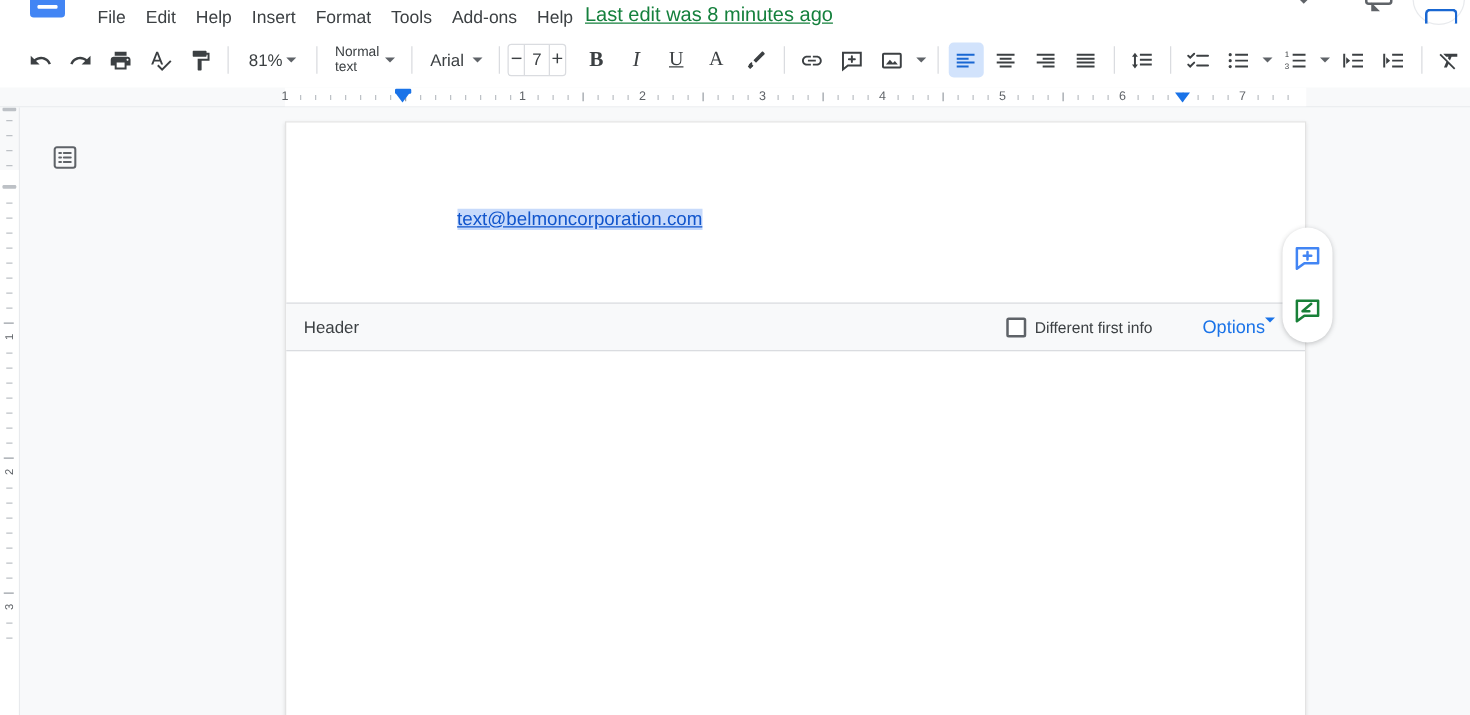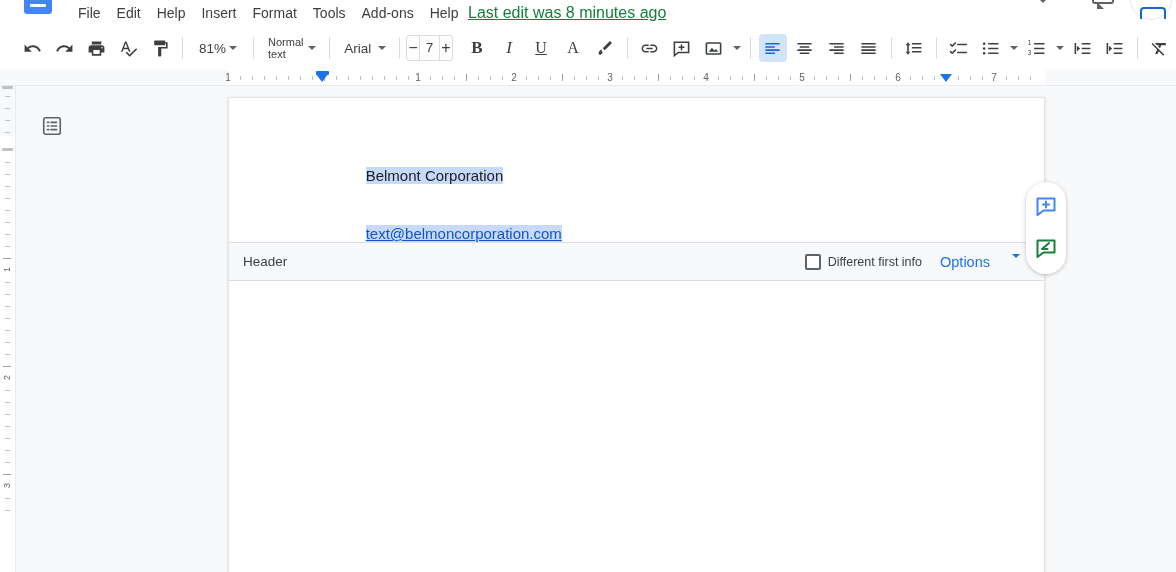--- a/index.html
+++ b/index.html
@@ -220,21 +220,21 @@
   .dfp-wrap {
     position: absolute; right: 122px; display: flex; align-items: center; gap: 7px;
     cursor: pointer;
   }
   .dfp-box {
     width: 16px; height: 16px; border: 2px solid #5f6368; border-radius: 2px;
     background: #fff;
   }
   .dfp-text { font-size: 12.5px; color: #3c4043; white-space: nowrap; }
   .options-wrap {
-    position: absolute; right: 24px; display: flex; gap: 22px;
+    position: absolute; right: 24px; display: flex; gap: 0;
     cursor: pointer;
   }
   .options-text { font-size: 14.5px; color: #1a73e8; }
   .options-caret {
     width: 0; height: 0;
     border-left: 4px solid transparent; border-right: 4px solid transparent;
     border-top: 4.5px solid #1a73e8;
   }
 
   
@@ -591,23 +591,20 @@
       <svg width="22" height="22" viewBox="0 0 24 24" fill="none" stroke="#5f6368" stroke-width="1.8">
         <rect x="3" y="3" width="18" height="18" rx="2"></rect>
         <path d="M7 8h1.5M11 8h6M7 12h1.5M11 12h6M7 16h1.5M11 16h6" stroke-linecap="round"></path>
       </svg>
     </div>
 
     <div class="page">
 
       <div class="doc-body">
         <div class="doc-line">
-          <span class="sel">Belmont Corporation</span>
-        </div>
-        <div class="doc-line">
           <span class="doc-link">text@belmoncorporation.com</span>
         </div>
       </div>
 
       <div class="header-band">
         <div class="header-label">Header</div>
 
         <div class="dfp-wrap">
           <div class="dfp-box"></div>
           <div class="dfp-text">Different first info</div>

